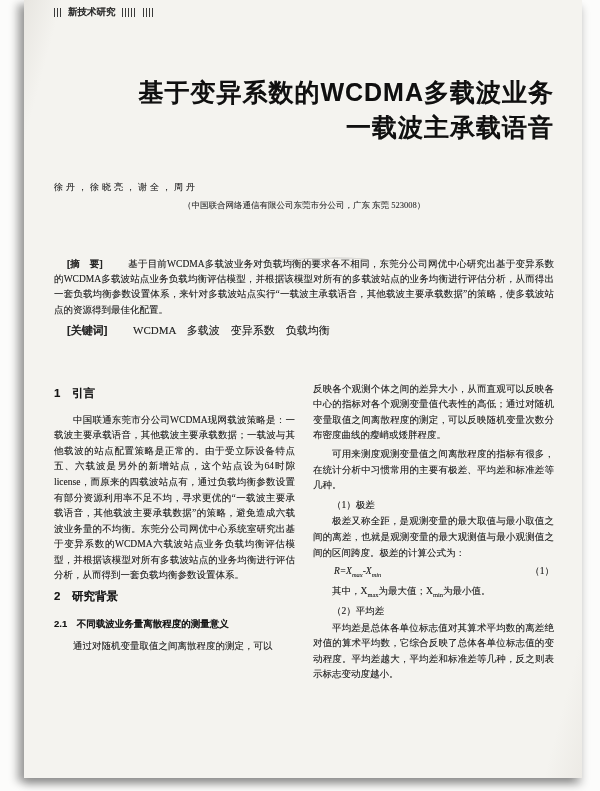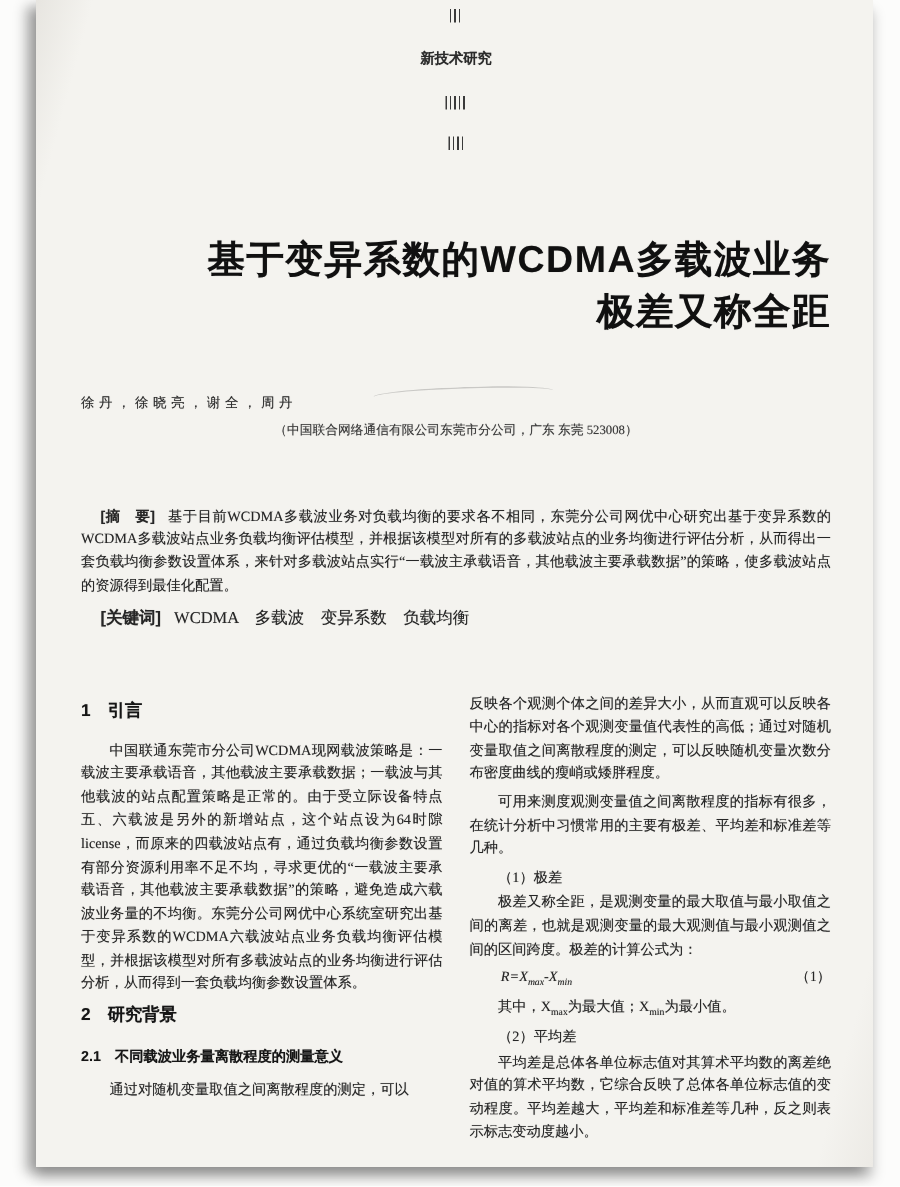--- a/index.html
+++ b/index.html
@@ -9,36 +9,36 @@
     background:#fcfcfb; font-family:"Liberation Serif", serif;
   }
   .paper {
     position:absolute; left:24px; top:0; width:558px; height:778px;
     background:linear-gradient(105deg,#e7e5e0 0%,#f4f3ef 5%,#f4f3ef 95%,#eceae5 100%);
     box-shadow:-7px 4px 8px rgba(0,0,0,0.30), 0 7px 8px rgba(0,0,0,0.22);
     padding:6px 28px 0 30px; color:#262626;
     text-shadow:0 0 0.5px rgba(40,40,40,0.45);
   }
   
-  .hdr { display:flex; justify-content:center; align-items:center; gap:18px;
-         font-size:9.5px; font-weight:bold; font-family:"Liberation Sans",sans-serif; color:#2b2b2b;flex-direction:column; }
+  .hdr { display:flex; justify-content:flex-start; align-items:center; gap:6px;
+         font-size:9.5px; font-weight:bold; font-family:"Liberation Sans",sans-serif; color:#2b2b2b; }
   .bars { display:inline-block; height:9px;
           background:repeating-linear-gradient(90deg,#3a3a3a 0 1px, transparent 1px 3px); }
   .bars.w1 { width:8px; } .bars.w2 { width:15px; } .bars.w3 { width:10px; }
   
   .title { margin-top:56px; text-align:right; font-family:"Liberation Sans",sans-serif;
            font-weight:bold; font-size:25px; line-height:1.4; letter-spacing:1px; color:#101010; }
   .authors { margin-top:36px; font-size:9px; letter-spacing:3px; color:#2d2d2d; }
   .affiliation { margin-top:6px; text-align:center; font-size:8.5px; color:#3a3a3a; }
   
   .artifact { position:absolute; left:225px; top:258px; width:120px; height:9px;
               border-top:1.5px solid rgba(90,90,90,0.28); border-radius:50%; transform:rotate(-2deg); }
   
   .abstract { margin-top:44px; font-size:9.5px; line-height:1.6; text-align:justify; color:#262626; }
-  .lbl { font-weight:bold; font-family:"Liberation Sans",sans-serif; margin-right:6px;padding-left:13px; }
+  .lbl { font-weight:bold; font-family:"Liberation Sans",sans-serif; margin-right:23px;padding-left:13px; }
   .keywords { margin-top:5px; font-size:11px; }
   
   .columns { margin-top:44px; display:flex; gap:18px; font-size:9.5px; line-height:1.64;
              text-align:justify; color:#262626; }
   .col { flex:1; min-width:0; }
   h2.sec { font-size:11.5px; font-family:"Liberation Sans",sans-serif; font-weight:bold;
            margin:2px 0 10px; color:#151515; }
   h2.sec.later { }
   h3.subsec { font-size:9.5px; font-family:"Liberation Sans",sans-serif; font-weight:bold;
               margin:8px 0 8px; color:#151515; }
@@ -57,21 +57,21 @@
 
     <div class="hdr">
       <span class="bars w1"></span>
       <span>新技术研究</span>
       <span class="bars w2"></span>
       <span class="bars w3"></span>
     </div>
 
     <h1 class="title">
       <div>基于变异系数的WCDMA多载波业务</div>
-      <div>极差又称全距</div>
+      <div>一载波主承载语音</div>
     </h1>
 
     <div class="authors">徐丹，徐晓亮，谢全，周丹</div>
     <div class="affiliation">（中国联合网络通信有限公司东莞市分公司，广东 东莞 523008）</div>
 
     <div class="artifact"></div>
 
     <p class="abstract">
       <span class="lbl">[摘　要]</span>
       <span>基于目前WCDMA多载波业务对负载均衡的要求各不相同，东莞分公司网优中心研究出基于变异系数的WCDMA多载波站点业务负载均衡评估模型，并根据该模型对所有的多载波站点的业务均衡进行评估分析，从而得出一套负载均衡参数设置体系，来针对多载波站点实行“一载波主承载语音，其他载波主要承载数据”的策略，使多载波站点的资源得到最佳化配置。</span>

